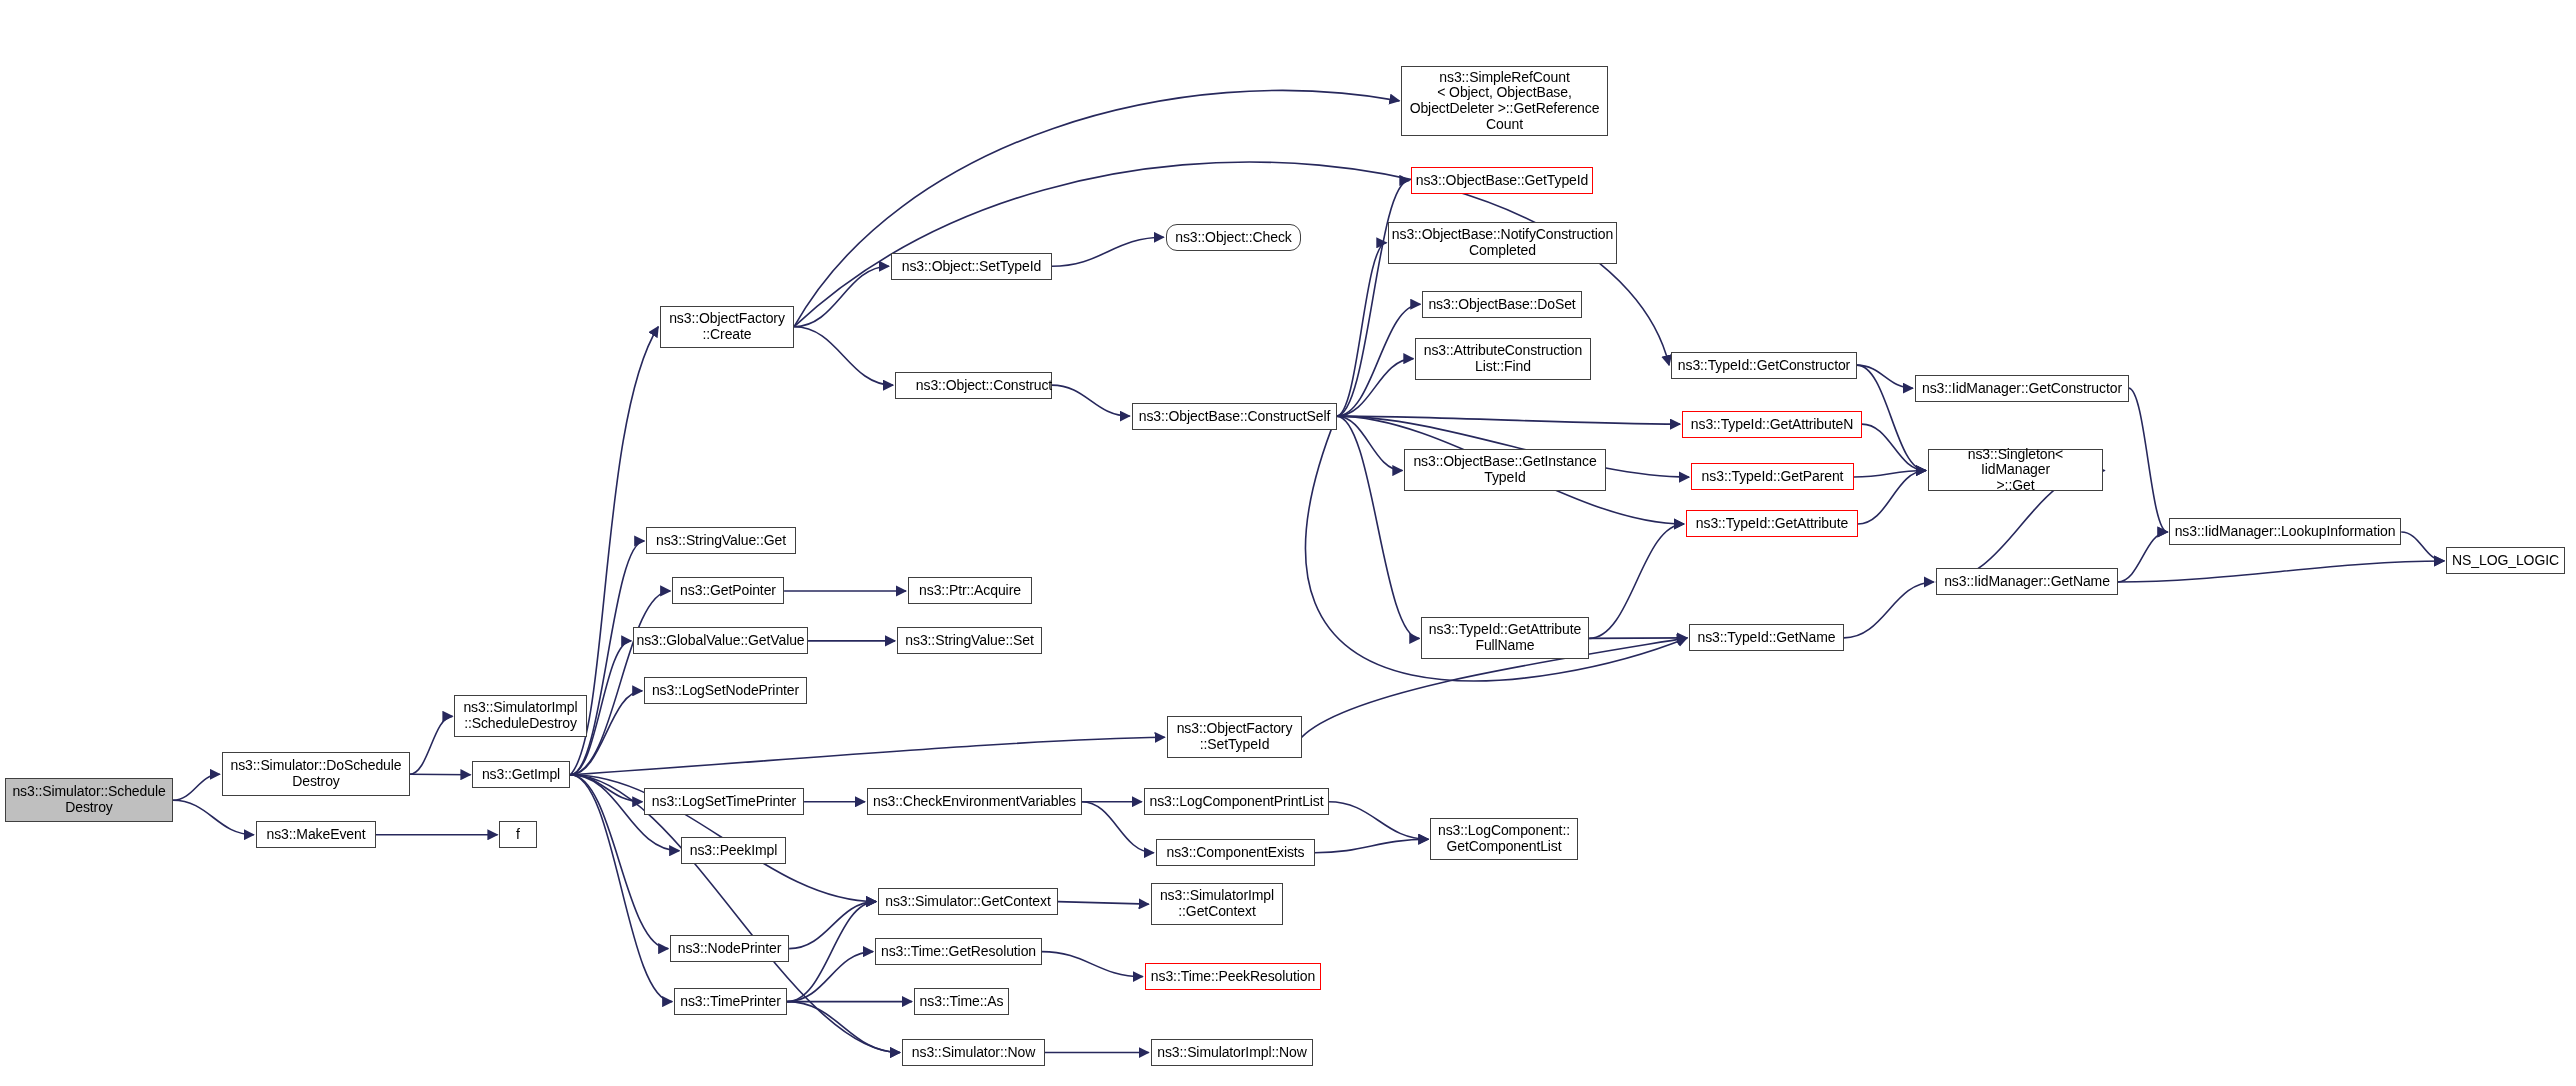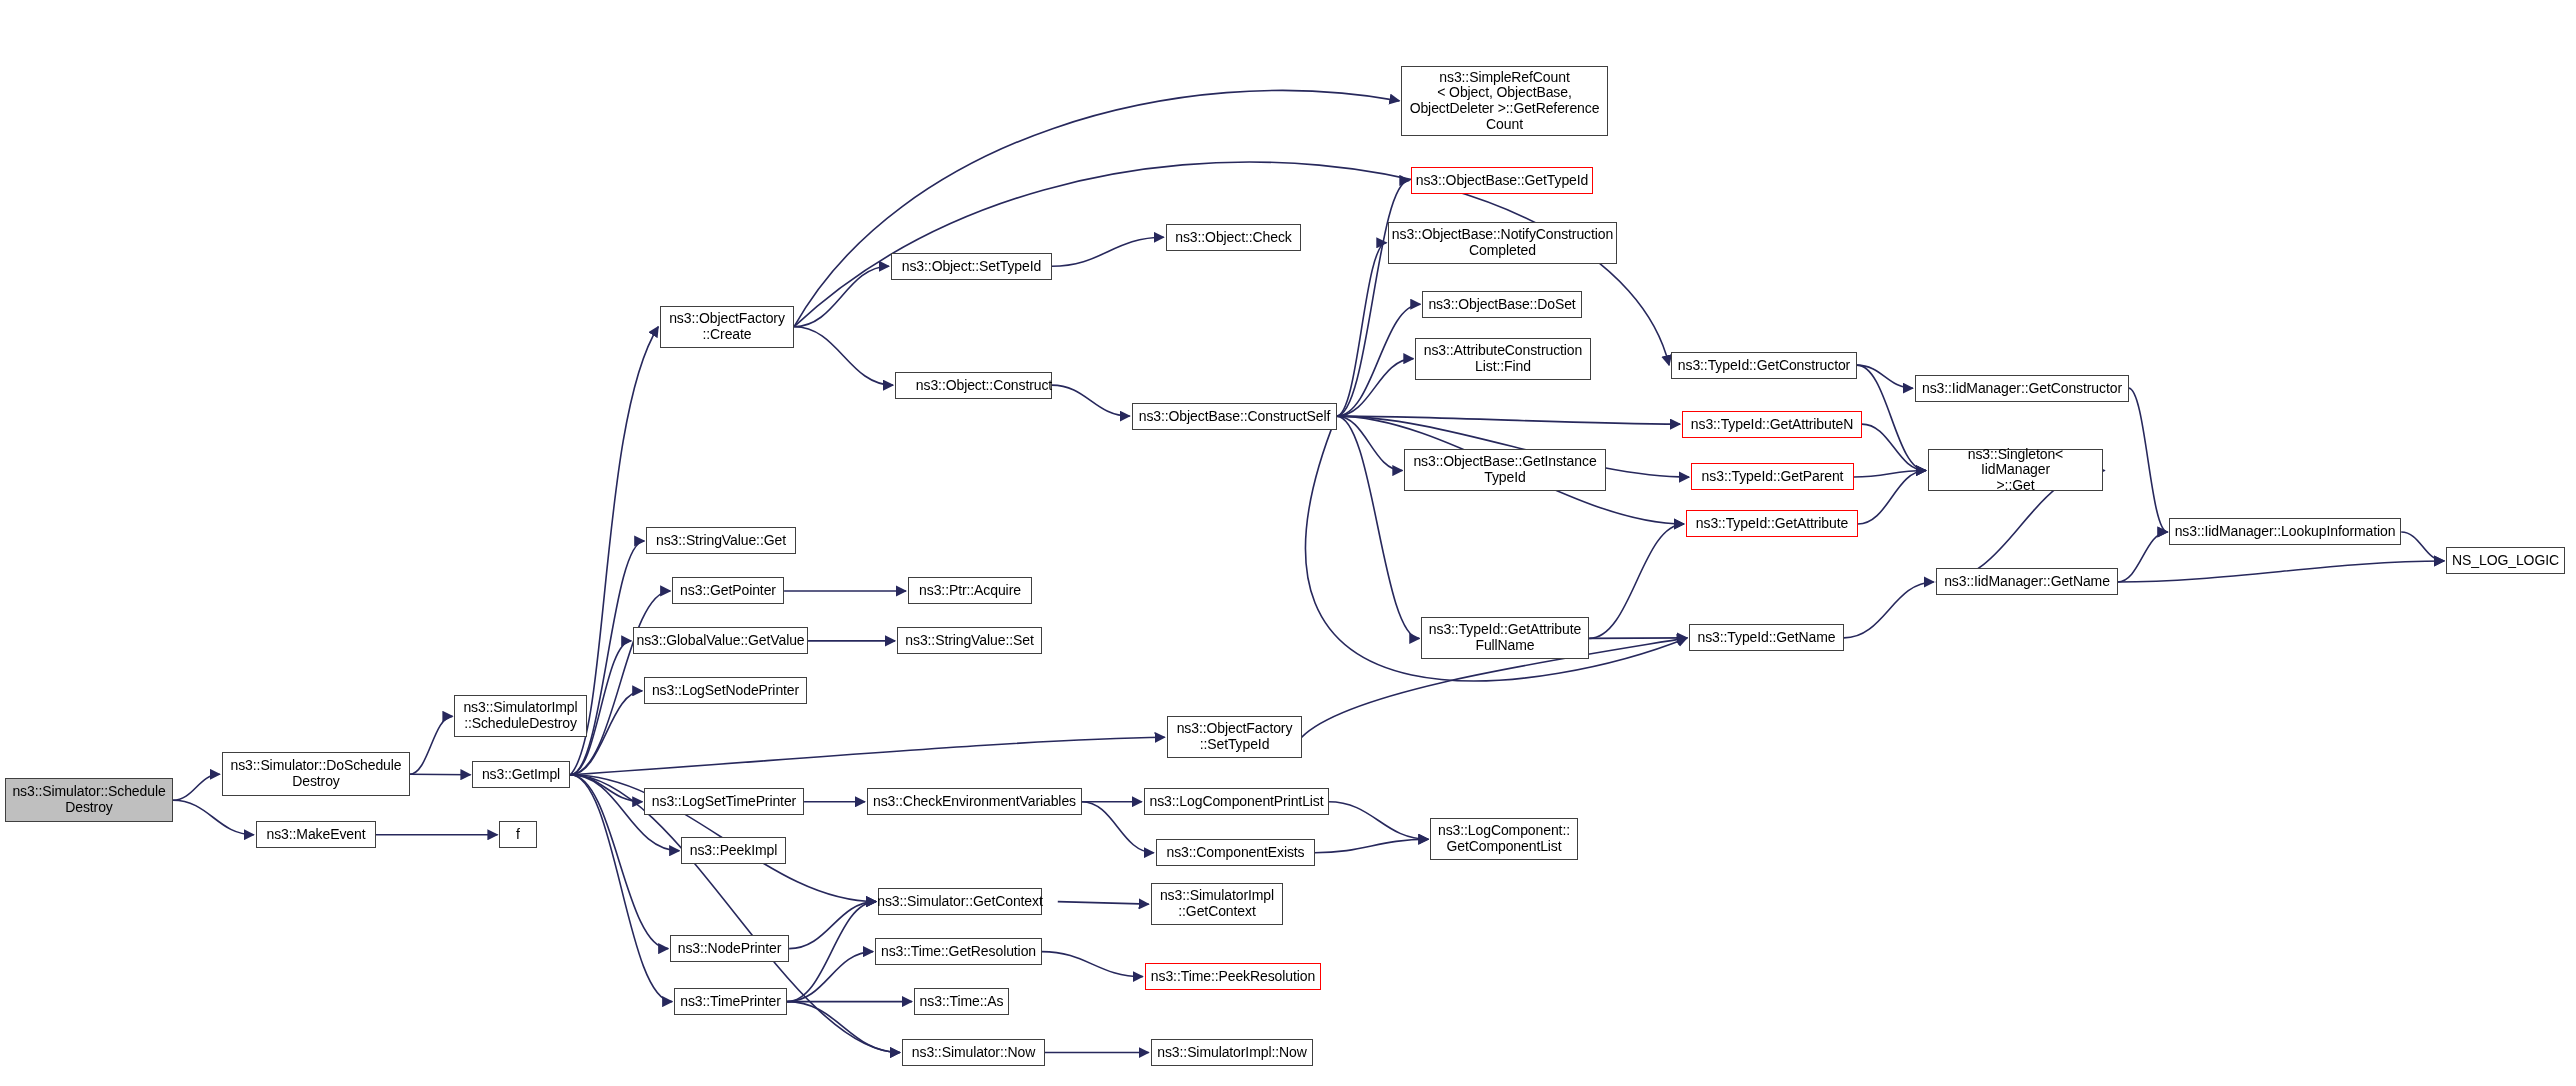--- a/index.html
+++ b/index.html
@@ -133,21 +133,21 @@
 Destroy</span></div>
       <div class="node" style="left: 256px; top: 821px; width: 120px; height: 27px;"><span class="node-label">ns3::MakeEvent</span></div>
       <div class="node" style="left: 499px; top: 821px; width: 38px; height: 27px;"><span class="node-label">f</span></div>
       <div class="node" style="left: 454px; top: 695px; width: 133px; height: 42px;"><span class="node-label">ns3::SimulatorImpl
 ::ScheduleDestroy</span></div>
       <div class="node" style="left: 472px; top: 761px; width: 98px; height: 27px;"><span class="node-label">ns3::GetImpl</span></div>
       <div class="node" style="left: 660px; top: 306px; width: 134px; height: 42px;"><span class="node-label">ns3::ObjectFactory
 ::Create</span></div>
       <div class="node" style="left: 891px; top: 253px; width: 161px; height: 27px;"><span class="node-label">ns3::Object::SetTypeId</span></div>
       <div class="node" style="left: 895px; top: 372px; width: 157px; height: 27px; padding-left: 21px;"><span class="node-label">ns3::Object::Construct</span></div>
-      <div class="node" style="left: 1166px; top: 224px; width: 135px; height: 27px;"><span class="node-label">ns3::Object::Check</span></div>
+      <div class="node" style="left: 1166px; top: 224px; width: 135px; height: 27px; border-radius: 11px;"><span class="node-label">ns3::Object::Check</span></div>
       <div class="node" style="left: 1132px; top: 403px; width: 205px; height: 27px;"><span class="node-label">ns3::ObjectBase::ConstructSelf</span></div>
       <div class="node" style="left: 1401px; top: 66px; width: 207px; height: 70px;"><span class="node-label">ns3::SimpleRefCount
 &lt; Object, ObjectBase,
 ObjectDeleter &gt;::GetReference
 Count</span></div>
       <div class="node red" style="left: 1411px; top: 167px; width: 182px; height: 27px;"><span class="node-label">ns3::ObjectBase::GetTypeId</span></div>
       <div class="node" style="left: 1388px; top: 222px; width: 229px; height: 42px;"><span class="node-label">ns3::ObjectBase::NotifyConstruction
 Completed</span></div>
       <div class="node" style="left: 1422px; top: 291px; width: 160px; height: 27px;"><span class="node-label">ns3::ObjectBase::DoSet</span></div>
       <div class="node" style="left: 1415px; top: 338px; width: 176px; height: 42px;"><span class="node-label">ns3::AttributeConstruction
@@ -175,21 +175,21 @@
       <div class="node" style="left: 644px; top: 677px; width: 163px; height: 27px;"><span class="node-label">ns3::LogSetNodePrinter</span></div>
       <div class="node" style="left: 1167px; top: 716px; width: 135px; height: 42px;"><span class="node-label">ns3::ObjectFactory
 ::SetTypeId</span></div>
       <div class="node" style="left: 644px; top: 788px; width: 160px; height: 27px;"><span class="node-label">ns3::LogSetTimePrinter</span></div>
       <div class="node" style="left: 867px; top: 788px; width: 215px; height: 27px;"><span class="node-label">ns3::CheckEnvironmentVariables</span></div>
       <div class="node" style="left: 1144px; top: 788px; width: 185px; height: 27px;"><span class="node-label">ns3::LogComponentPrintList</span></div>
       <div class="node" style="left: 1156px; top: 839px; width: 159px; height: 27px;"><span class="node-label">ns3::ComponentExists</span></div>
       <div class="node" style="left: 1430px; top: 818px; width: 148px; height: 42px;"><span class="node-label">ns3::LogComponent::
 GetComponentList</span></div>
       <div class="node" style="left: 681px; top: 837px; width: 105px; height: 27px;"><span class="node-label">ns3::PeekImpl</span></div>
-      <div class="node" style="left: 878px; top: 888px; width: 164px; height: 27px;"><span class="node-label">ns3::Simulator::GetContext</span></div>
+      <div class="node" style="left: 878px; top: 888px; width: 180px; height: 27px;"><span class="node-label">ns3::Simulator::GetContext</span></div>
       <div class="node" style="left: 1151px; top: 883px; width: 132px; height: 42px;"><span class="node-label">ns3::SimulatorImpl
 ::GetContext</span></div>
       <div class="node" style="left: 670px; top: 935px; width: 119px; height: 27px;"><span class="node-label">ns3::NodePrinter</span></div>
       <div class="node" style="left: 875px; top: 938px; width: 167px; height: 27px;"><span class="node-label">ns3::Time::GetResolution</span></div>
       <div class="node red" style="left: 1145px; top: 963px; width: 176px; height: 27px;"><span class="node-label">ns3::Time::PeekResolution</span></div>
       <div class="node" style="left: 674px; top: 988px; width: 113px; height: 27px;"><span class="node-label">ns3::TimePrinter</span></div>
       <div class="node" style="left: 914px; top: 988px; width: 95px; height: 27px;"><span class="node-label">ns3::Time::As</span></div>
       <div class="node" style="left: 902px; top: 1039px; width: 143px; height: 27px;"><span class="node-label">ns3::Simulator::Now</span></div>
       <div class="node" style="left: 1151px; top: 1039px; width: 162px; height: 27px;"><span class="node-label">ns3::SimulatorImpl::Now</span></div>
     </div>

